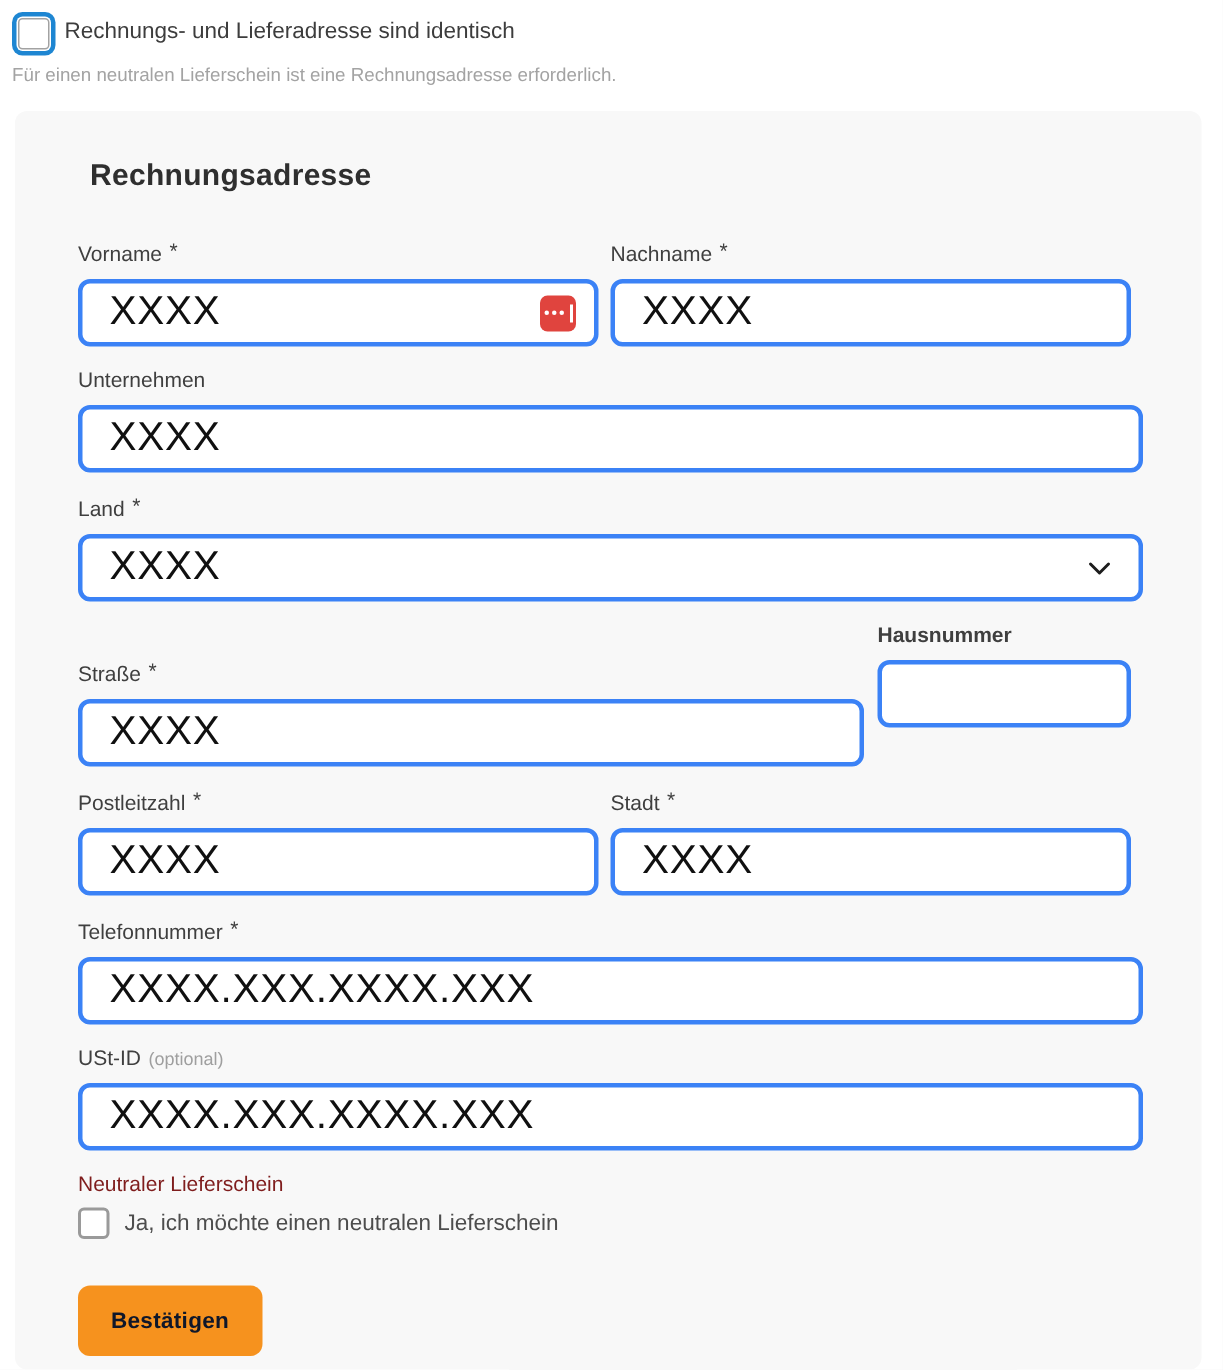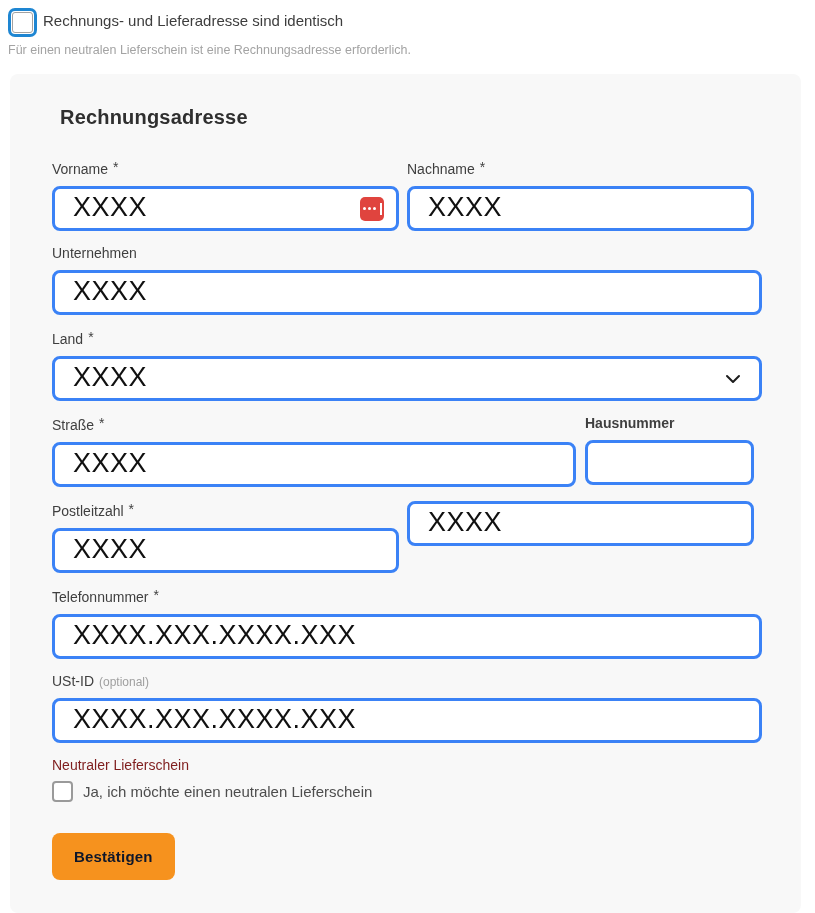--- a/index.html
+++ b/index.html
@@ -44,21 +44,21 @@
     font-weight: bold;
     color: #2f2f2f;
     letter-spacing: 0.2px;
   }
 
   
   .row { margin-bottom: 14px; display: flex; gap: 8px; }
   .row.two { width: 702px; }
   .row.street { width: 702px; gap: 9px; }
   .field { flex: 1 1 0; }
-  .field.w-street { flex: 0 0 524px; }
+  .field.w-street { flex: 0 0 524px; margin-top: 24px; }
   .field.w-number { flex: 0 0 169px; font-weight: bold; }
   .flabel {
     font-size: 14px;
     color: #3f3f3f;
     margin-bottom: 9px;
     display: block;
   }
   .req { margin-left: 5px; vertical-align: 2px; font-size: 14px; color: #3f3f3f; }
   .opt { margin-left: 5px; font-size: 12px; color: #9f9f9f; text-align: right; }
   .inputbox {
@@ -208,20 +208,21 @@
 
     
     <div class="row two">
       <div class="field">
         <span class="flabel"><span>Postleitzahl</span><span class="req">*</span></span>
         <div class="inputbox">
           <span class="val">XXXX</span>
         </div>
       </div>
       <div class="field">
+        <span class="flabel"><span>Stadt</span><span class="req">*</span></span>
         <div class="inputbox">
           <span class="val">XXXX</span>
         </div>
       </div>
     </div>
 
     
     <div class="row">
       <div class="field">
         <span class="flabel"><span>Telefonnummer</span><span class="req">*</span></span>

